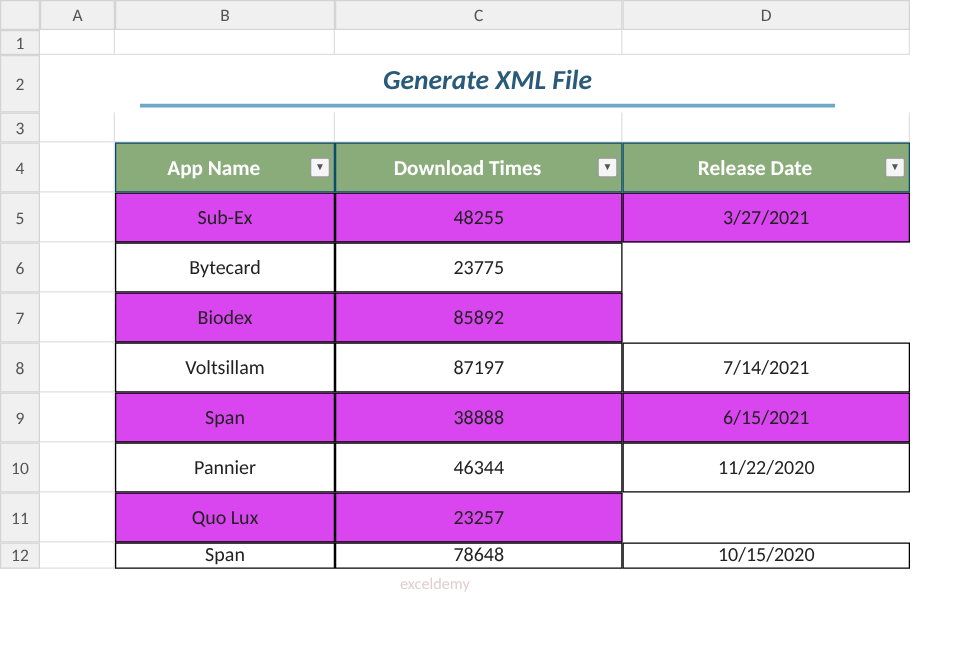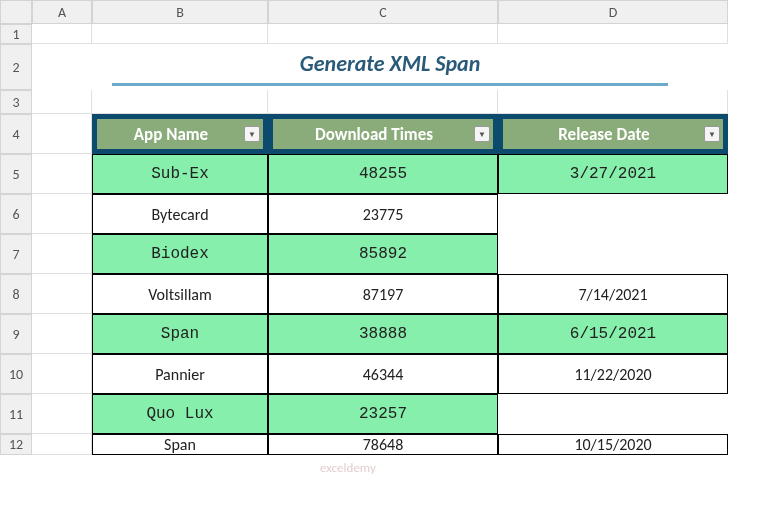--- a/index.html
+++ b/index.html
@@ -48,21 +48,21 @@
       font-size: 22px;
       color: #2a5a7a;
       border-bottom: 3px solid #6da9c9;
       margin: 0 60px 4px 80px;
     }
     .th {
       background: #8aab7a;
       color: #fff;
       font-weight: bold;
       font-size: 17px;
-      border: 5px solid #0c4a6e;
+      border: 1px solid #0c4a6e;
       display: flex;
       align-items: center;
       justify-content: center;
       position: relative;
       padding-right: 18px;
     }
     .filter-btn {
       position: absolute;
       right: 3px;
       top: 50%;
@@ -79,21 +79,21 @@
       border-radius: 2px;
     }
     .td {
       border: 1px solid #000;
       font-size: 16px;
       color: #222;
       display: flex;
       align-items: center;
       justify-content: center;
     }
-    .td.alt { background: #86efac; font-family: Liberation Mono, monospace; }
+    .td.alt { background: #d946ef; }
     .watermark {
       position: absolute;
       left: 320px;
       top: 460px;
       font-size: 13px;
       color: #c89a9a;
       opacity: 0.5;
       pointer-events: none;
     }
   </style>
@@ -119,21 +119,21 @@
   <div class="row-head" style="grid-row:10">9</div>
   <div class="row-head" style="grid-row:11">10</div>
   <div class="row-head" style="grid-row:12">11</div>
   <div class="row-head" style="grid-row:13">12</div>
 
   <div class="cell" style="grid-column:2;grid-row:2"></div>
   <div class="cell" style="grid-column:3;grid-row:2"></div>
   <div class="cell" style="grid-column:4;grid-row:2"></div>
   <div class="cell" style="grid-column:5;grid-row:2"></div>
 
-  <div class="title-cell">Generate XML Span</div>
+  <div class="title-cell">Generate XML File</div>
 
   <div class="cell" style="grid-column:2;grid-row:4"></div>
   <div class="cell" style="grid-column:3;grid-row:4"></div>
   <div class="cell" style="grid-column:4;grid-row:4"></div>
   <div class="cell" style="grid-column:5;grid-row:4"></div>
 
   <div class="cell" style="grid-column:2;grid-row:5"></div>
   <div class="cell" style="grid-column:2;grid-row:6"></div>
   <div class="cell" style="grid-column:2;grid-row:7"></div>
   <div class="cell" style="grid-column:2;grid-row:8"></div>

